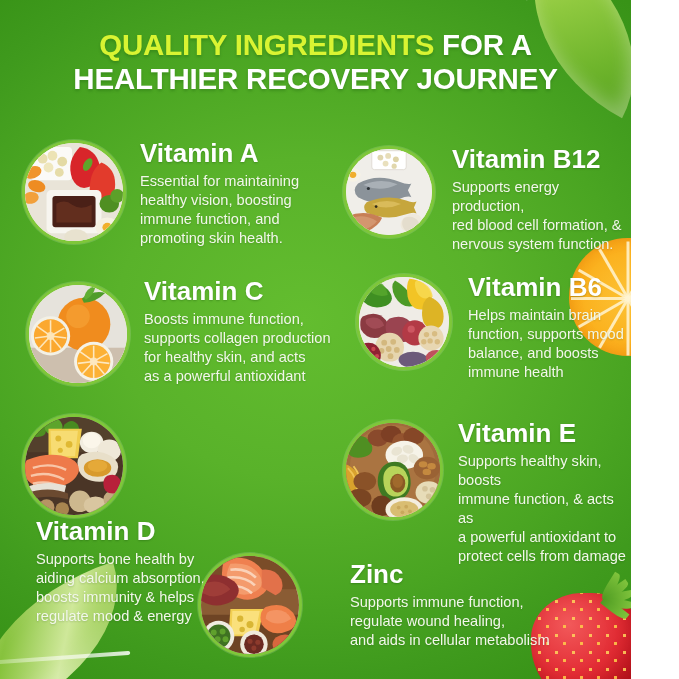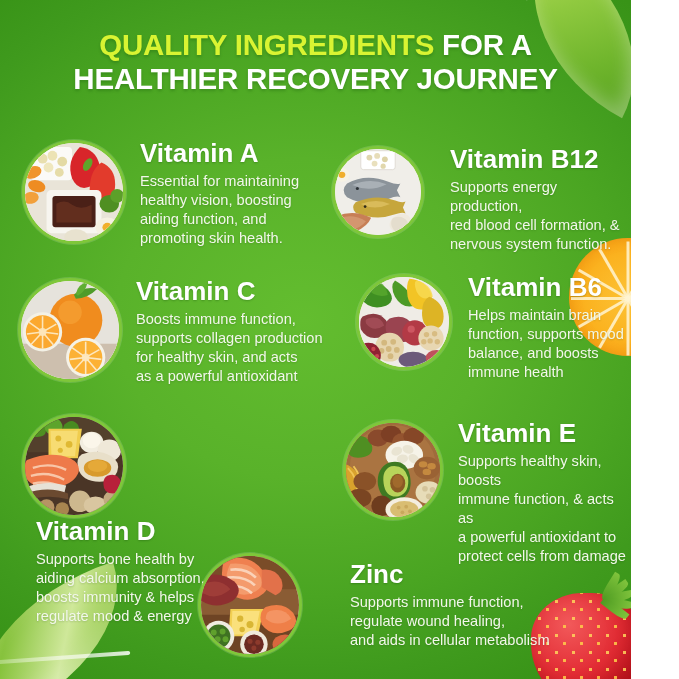--- a/index.html
+++ b/index.html
@@ -167,22 +167,22 @@
   .v-desc {
     color: #f2f7ea;
     font-size: 14.6px;
     line-height: 1.30;
     white-space: pre-line;
     text-shadow: 0 1px 2px rgba(0,50,0,.18);
   }
 
   
   #card-vitamin-a   { left: 22px;  top: 140px; }
-  #card-vitamin-b12 { left: 332px; top: 146px; gap: 9px; }
-  #card-vitamin-c   { left: 18px;  top: 278px; }
+  #card-vitamin-b12 { left: 343px; top: 146px; }
+  #card-vitamin-c   { left: 26px;  top: 278px; align-items: flex-end; }
   #card-vitamin-b6  { left: 356px; top: 274px; }
   #card-vitamin-d   { left: 22px;  top: 414px; flex-direction: column; }
   #card-vitamin-e   { left: 343px; top: 420px; }
   #card-zinc        { left: 198px; top: 553px; gap: 32px; }
 
   #card-vitamin-a   .thumb { width: 104px; height: 104px; }
   #card-vitamin-b12 .thumb { width: 92px;  height: 92px;  }
   #card-vitamin-c   .thumb { width: 104px; height: 104px; }
   #card-vitamin-b6  .thumb { width: 96px;  height: 96px;  }
   #card-vitamin-d   .thumb { width: 104px; height: 104px; }
@@ -271,21 +271,21 @@
           <ellipse cx="86" cy="62" rx="10" ry="9" fill="#4f8f22"></ellipse>
           <ellipse cx="94" cy="54" rx="7" ry="7" fill="#5ca029"></ellipse>
           <ellipse cx="52" cy="96" rx="12" ry="8" fill="#e8e2cf"></ellipse>
         </svg>
       </div>
     </div>
     <div class="body-col">
       <div class="v-title">Vitamin A</div>
       <div class="v-desc">Essential for maintaining
 healthy vision, boosting
-aiding function, and
+immune function, and
 promoting skin health.</div>
     </div>
   </div>
 
   <div class="card" id="card-vitamin-b12">
     <div class="thumb">
       <div class="thumb-inner">
         <svg viewBox="0 0 100 100" preserveAspectRatio="xMidYMid slice">
           <rect width="100" height="100" fill="#f0eee9"></rect>
           <rect x="30" y="2" width="40" height="22" rx="3" fill="#ffffff" stroke="#ddd9d0"></rect>

